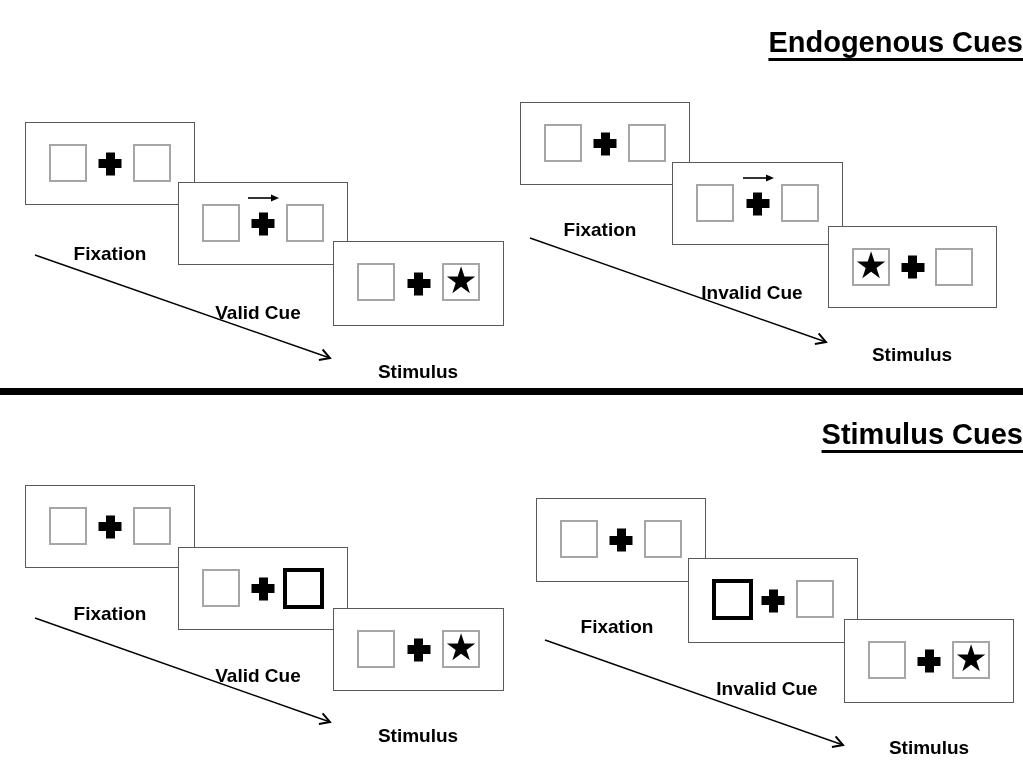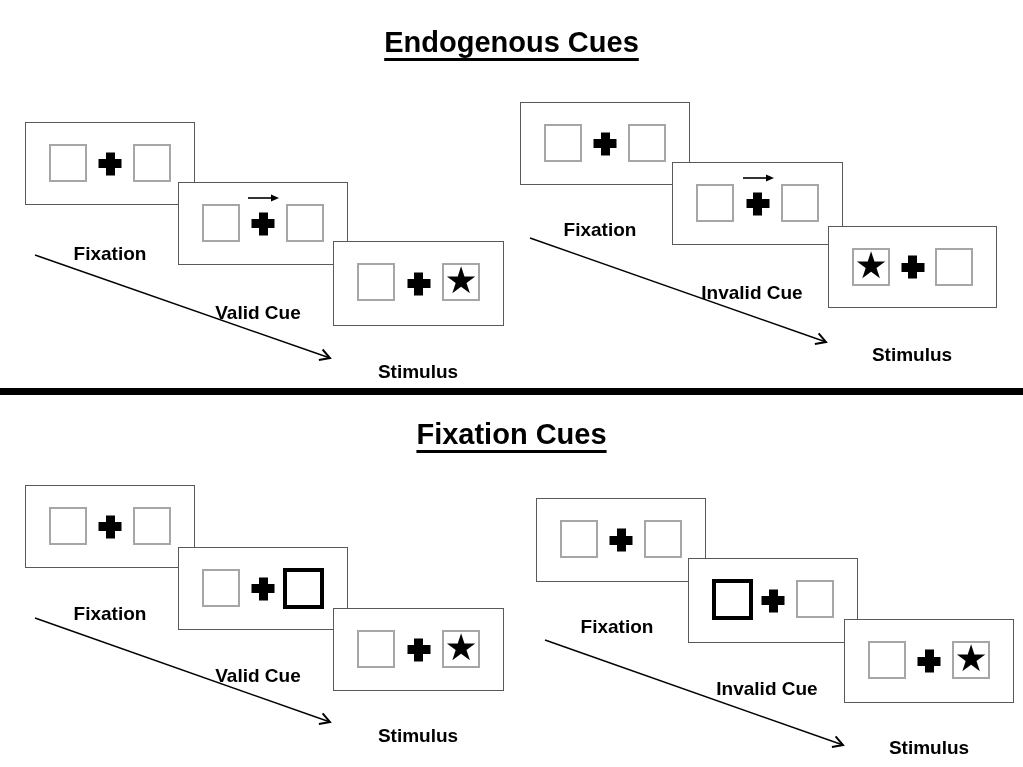--- a/index.html
+++ b/index.html
@@ -8,21 +8,21 @@
     width: 1023px;
     height: 767px;
     background: #ffffff;
     font-family: "Liberation Sans", sans-serif;
     overflow: hidden;
   }
   .title {
     position: absolute;
     left: 0;
     width: 100%;
-    text-align: center;
+    text-align: right;
     font-size: 29px;
     font-weight: bold;
     color: #000;
     text-decoration: underline;
     text-decoration-thickness: 2.5px;
     text-underline-offset: 6px;
     white-space: nowrap;
   }
   .divider {
     position: absolute;
@@ -184,21 +184,21 @@
     <defs>
       <marker id="chev2" markerWidth="12" markerHeight="12" refX="8" refY="5" orient="auto">
         <path d="M1,1 L8,5 L1,9" fill="none" stroke="#000" stroke-width="1.4"></path>
       </marker>
     </defs>
     <line x1="5" y1="6" x2="301" y2="110" stroke="#000" stroke-width="1.4" marker-end="url(#chev2)"></line>
   </svg>
 
   <div class="divider"></div>
 
-  <div class="title" style="top:418px;">Fixation Cues</div>
+  <div class="title" style="top:418px;">Stimulus Cues</div>
 
   <div class="panel" style="left:25px; top:485px;">
     <div class="sq pos-left"></div>
     <div class="plus"></div>
     <div class="sq pos-right"></div>
   </div>
   <div class="step-label" style="left:110px; top:579px;">Fixation</div>
 
   <div class="panel" style="left:178px; top:547px;">
     <div class="sq pos-left"></div>

